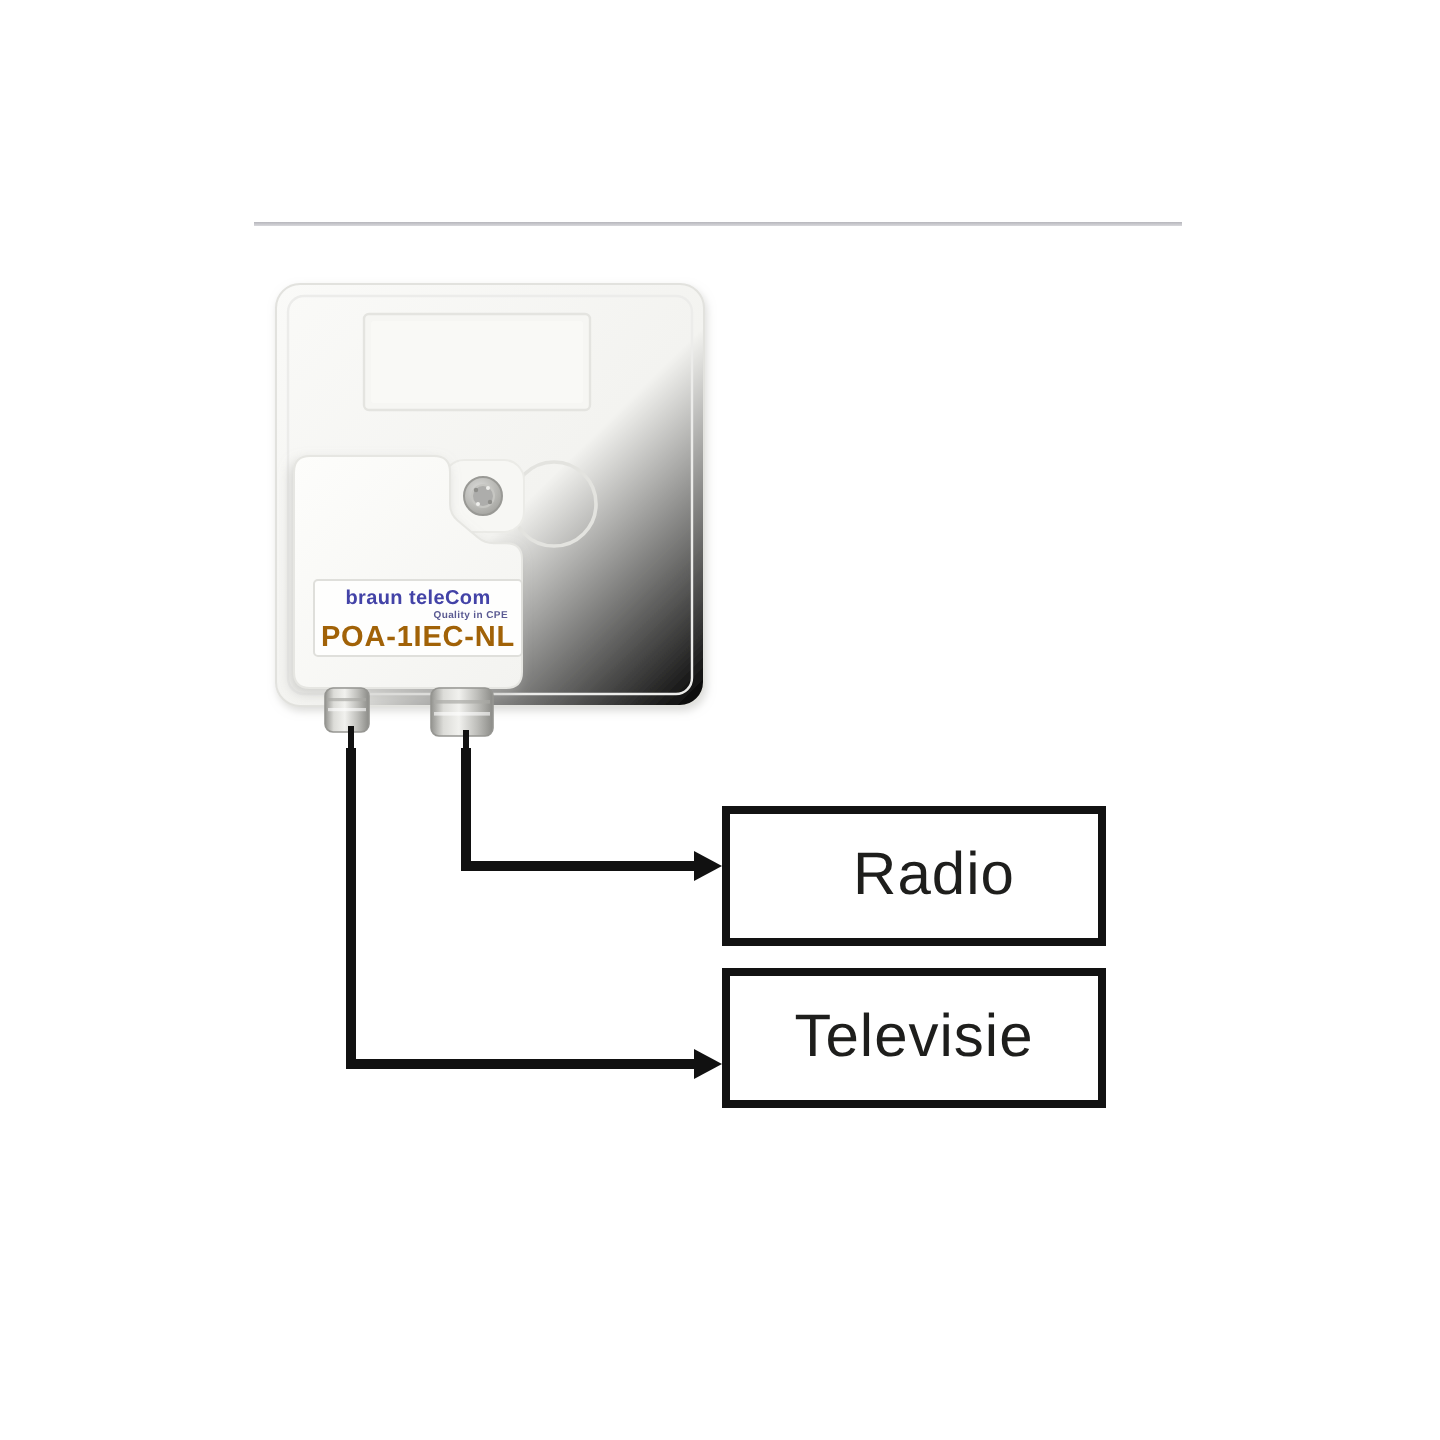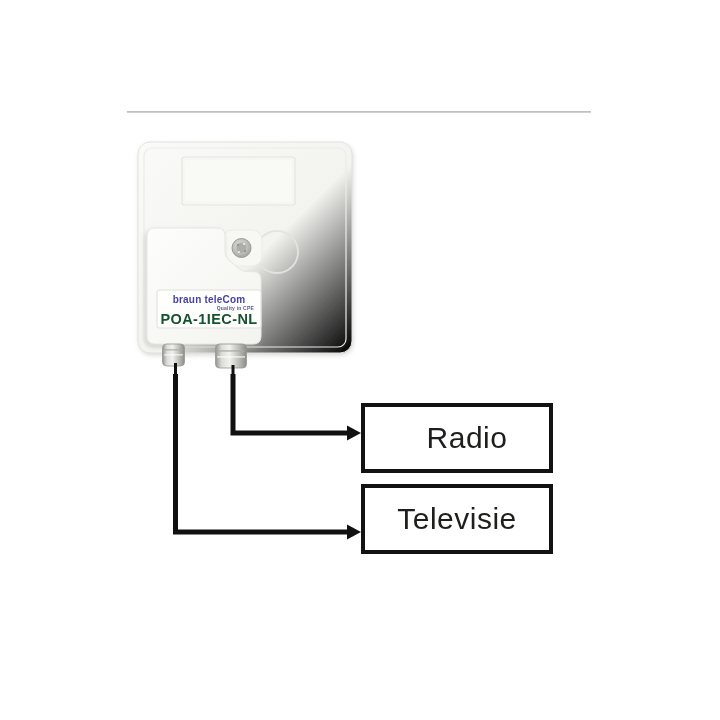--- a/index.html
+++ b/index.html
@@ -20,21 +20,21 @@
   .brand{
     left:157px;top:295px;width:104px;text-align:center;
     font-size:10px;font-weight:700;color:#4343a7;letter-spacing:.2px;
   }
   .tagline{
     left:157px;top:306px;width:97px;text-align:right;
     font-size:5px;font-weight:600;color:#5a5a92;letter-spacing:.2px;
   }
   .model{
     left:157px;top:312px;width:104px;text-align:center;
-    font-size:14.5px;font-weight:700;color:#14532d;letter-spacing:.4px;
+    font-size:14.5px;font-weight:700;color:#a16207;letter-spacing:.4px;
   }
   .output-box{
     position:absolute;left:361px;width:192px;height:70px;
     box-sizing:border-box;border:4px solid #121212;background:#ffffff;
     display:flex;align-items:center;justify-content:center;
     font-size:30px;color:#1e1e1c;letter-spacing:.5px;
   }
   .output-box.radio{top:403px;padding-left:20px;}
   .output-box.televisie{top:484px;}
 </style>

